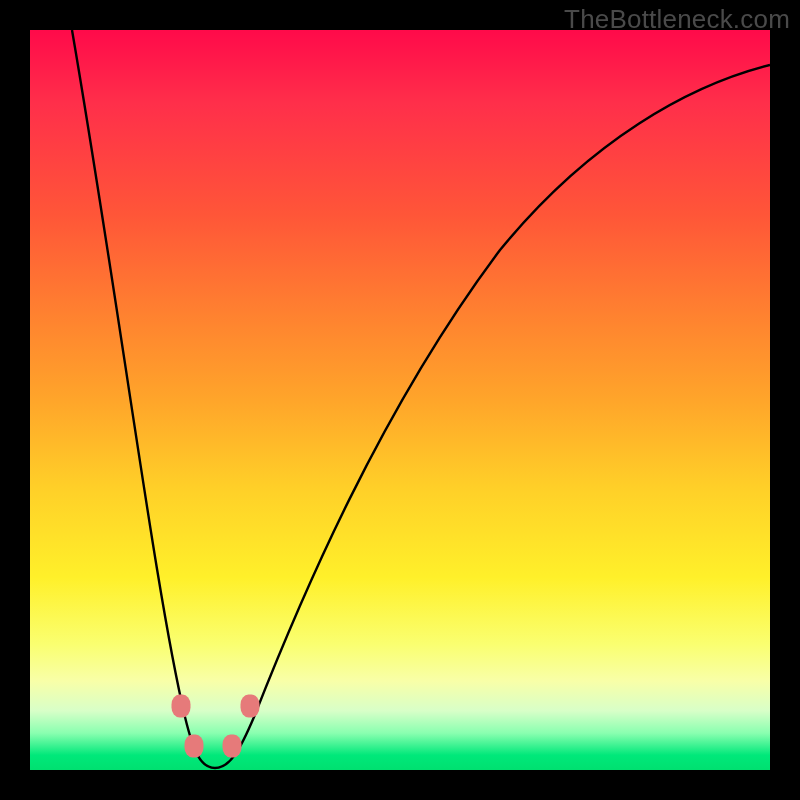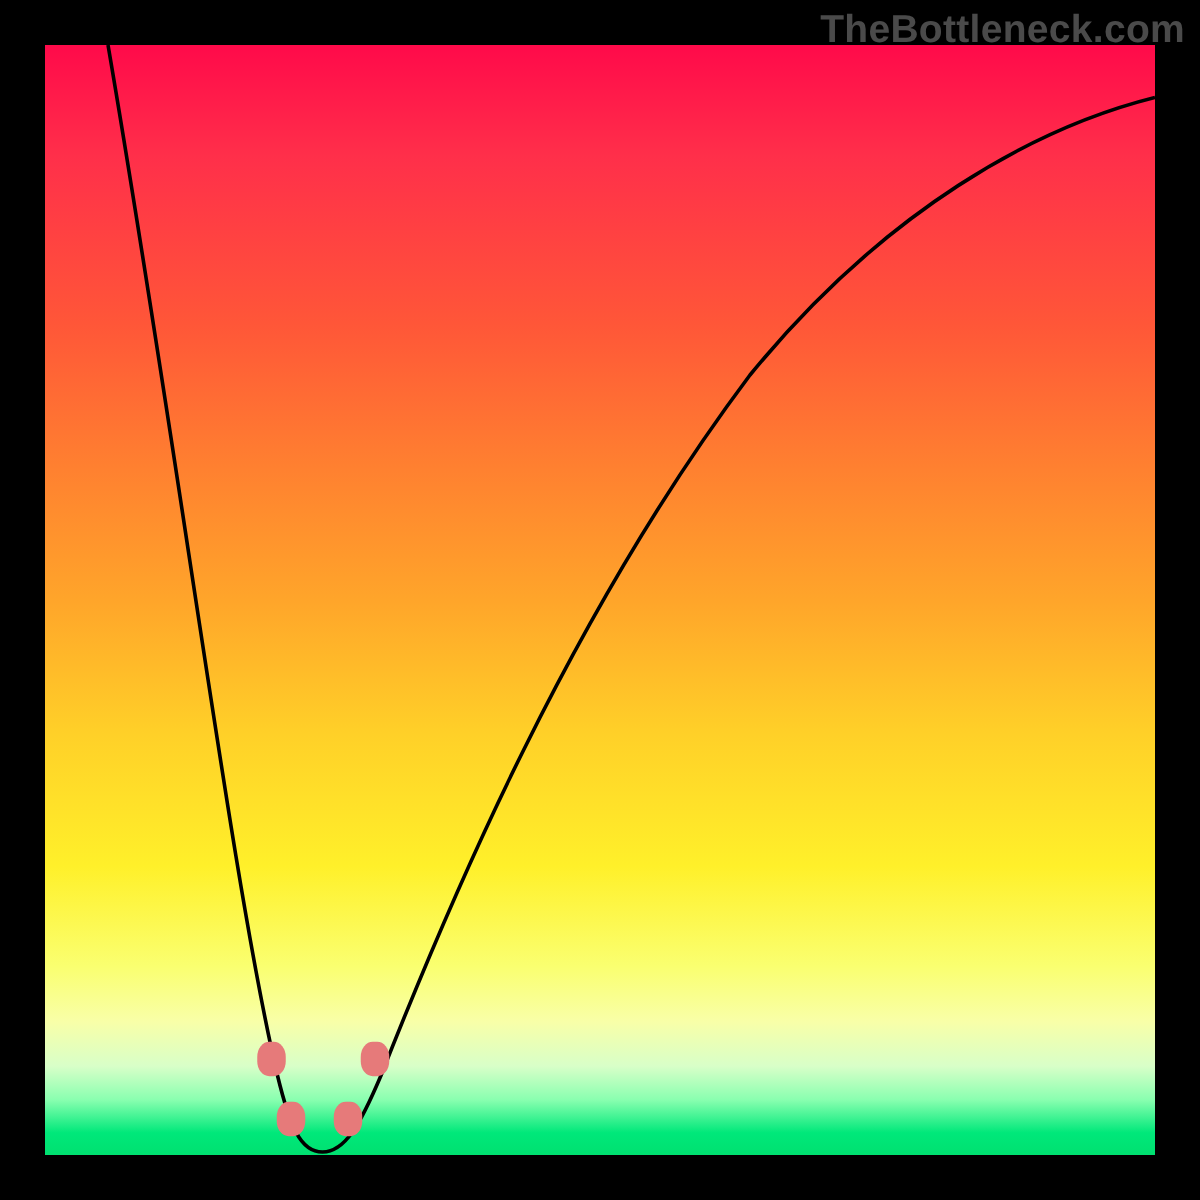--- a/index.html
+++ b/index.html
@@ -46,21 +46,21 @@
     border-radius: 8px / 10px;
     background: #e67a7a;
     transform: translate(-50%, -50%);
   }
   .watermark {
     position: absolute;
     top: 4px;
     right: 10px;
     font-family: Arial, Helvetica, sans-serif;
     font-size: 26px;
-    font-weight: 700;
+    font-weight: 400;
     color: #4a4a4a;
     letter-spacing: 0.2px;
   }
 </style>
 </head>
 <body>
 
 <div class="stage">
   <div class="watermark">TheBottleneck.com</div>
 

